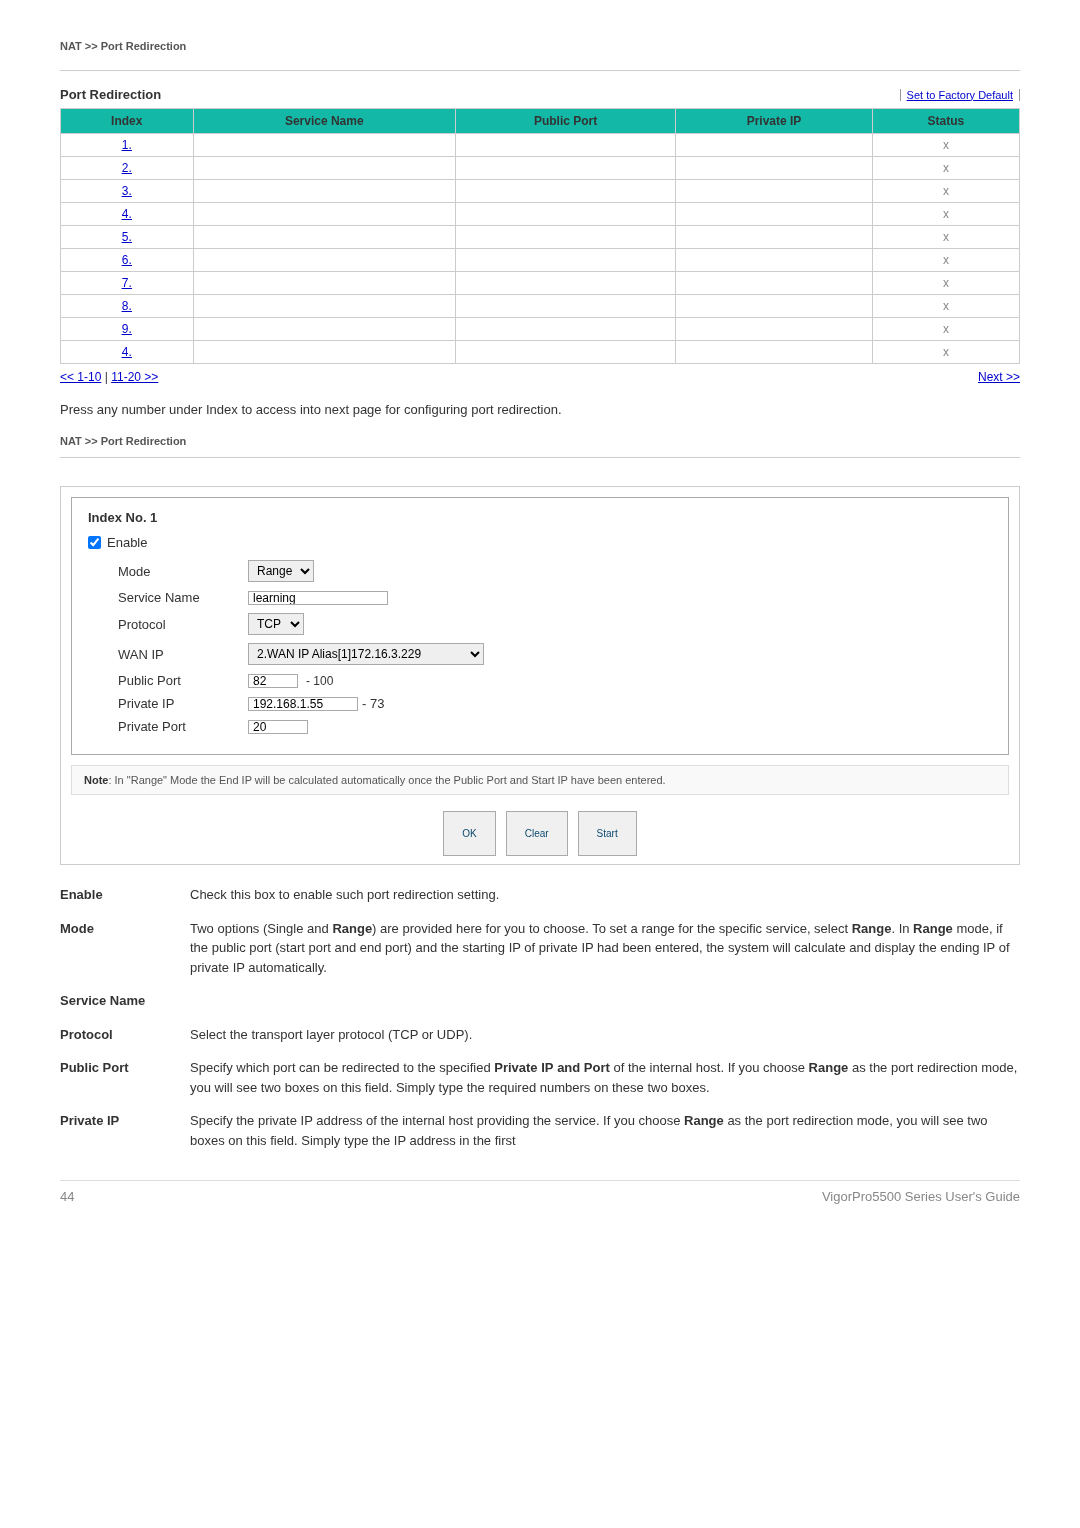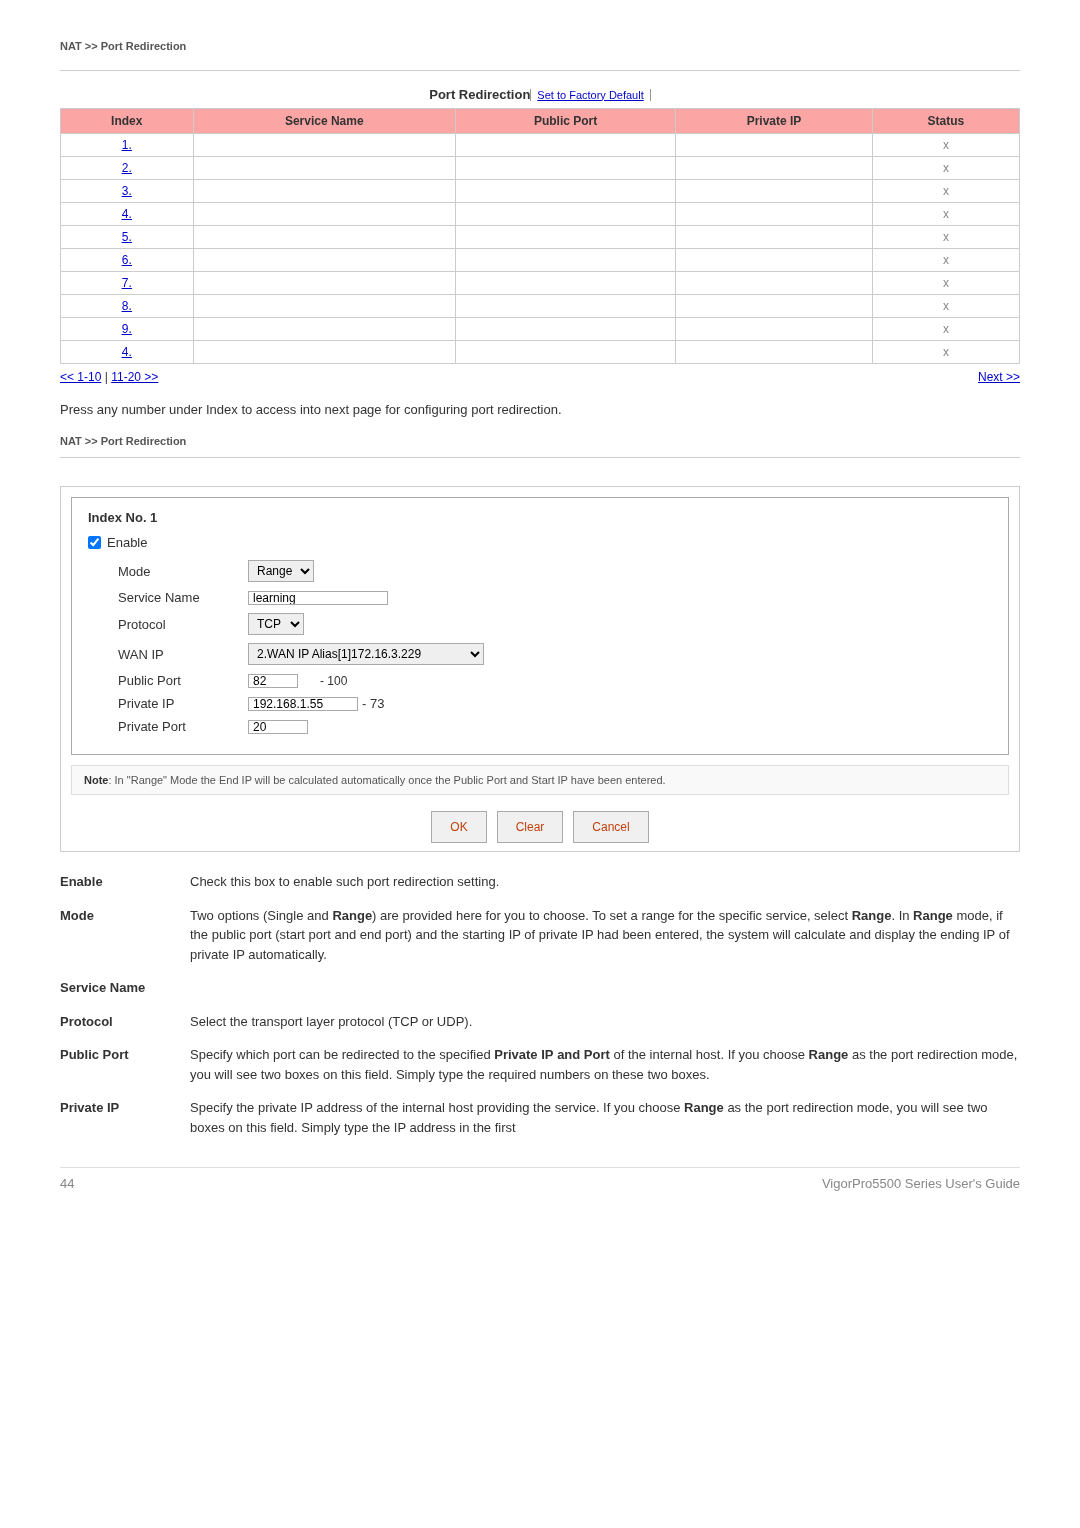--- a/index.html
+++ b/index.html
@@ -18,21 +18,21 @@
       font-weight: bold;
     }
     hr {
       border: none;
       border-top: 1px solid #ccc;
       margin-bottom: 16px;
     }
     
     .section-header {
       display: flex;
-      justify-content: center;
+      justify-content: space-between;
       align-items: center;
       margin-bottom: 6px;
     }
     .section-title {
       font-weight: bold;
       font-size: 13px;
     }
     .factory-default-link {
       font-size: 11px;
       color: #00c;
@@ -41,21 +41,21 @@
       border-left: 1px solid #999;
       border-right: 1px solid #999;
       padding: 0 6px;
     }
     table.port-table {
       width: 100%;
       border-collapse: collapse;
       font-size: 12px;
     }
     table.port-table th {
-      background: #fca5a5;
+      background: #14b8a6;
       border: 1px solid #ccc;
       padding: 5px 8px;
       text-align: center;
       font-weight: bold;
     }
     table.port-table td {
       border: 1px solid #ccc;
       padding: 4px 8px;
       text-align: center;
       height: 22px;
@@ -124,21 +124,21 @@
     }
     input.form-input {
       font-size: 12px;
       border: 1px solid #aaa;
       padding: 2px 4px;
       height: 14px;
     }
     .port-range {
       display: flex;
       align-items: center;
-      gap: 22px;
+      gap: 8px;
     }
     .port-range span {
       font-size: 12px;
     }
     .ip-range {
       display: flex;
       align-items: center;
       gap: 4px;
     }
     .note-box {
@@ -150,26 +150,26 @@
       margin: 8px 10px;
     }
     .note-box strong { color: #333; }
     .button-row {
       display: flex;
       justify-content: center;
       gap: 10px;
       margin: 16px 0 8px 0;
     }
     button.form-btn {
-      font-size: 12px;
-      padding: 8px 18px;
+      font-size: 10px;
+      padding: 16px 18px;
       border: 1px solid #aaa;
       background: #f0f0f0;
       cursor: pointer;
-      color: #c2410c;
+      color: #0c4a6e;
     }
     
     .help-section {
       margin-top: 20px;
     }
     .help-row {
       display: flex;
       margin-bottom: 14px;
       font-size: 13px;
       line-height: 1.5;
@@ -377,21 +377,21 @@
     </div>
   </div>
 
   <div class="note-box">
     <strong>Note</strong>: In "Range" Mode the End IP will be calculated automatically once the Public Port and Start IP have been entered.
   </div>
 
   <div class="button-row">
     <button class="form-btn">OK</button>
     <button class="form-btn">Clear</button>
-    <button class="form-btn">Cancel</button>
+    <button class="form-btn">Start</button>
   </div>
 </div>
 
 <div class="help-section" id="help-section">
 <div class="help-row">
     <span class="help-term">Enable</span>
     <span class="help-desc">Check this box to enable such port redirection setting.</span>
   </div>
     <div class="help-row">
     <span class="help-term">Mode</span>

